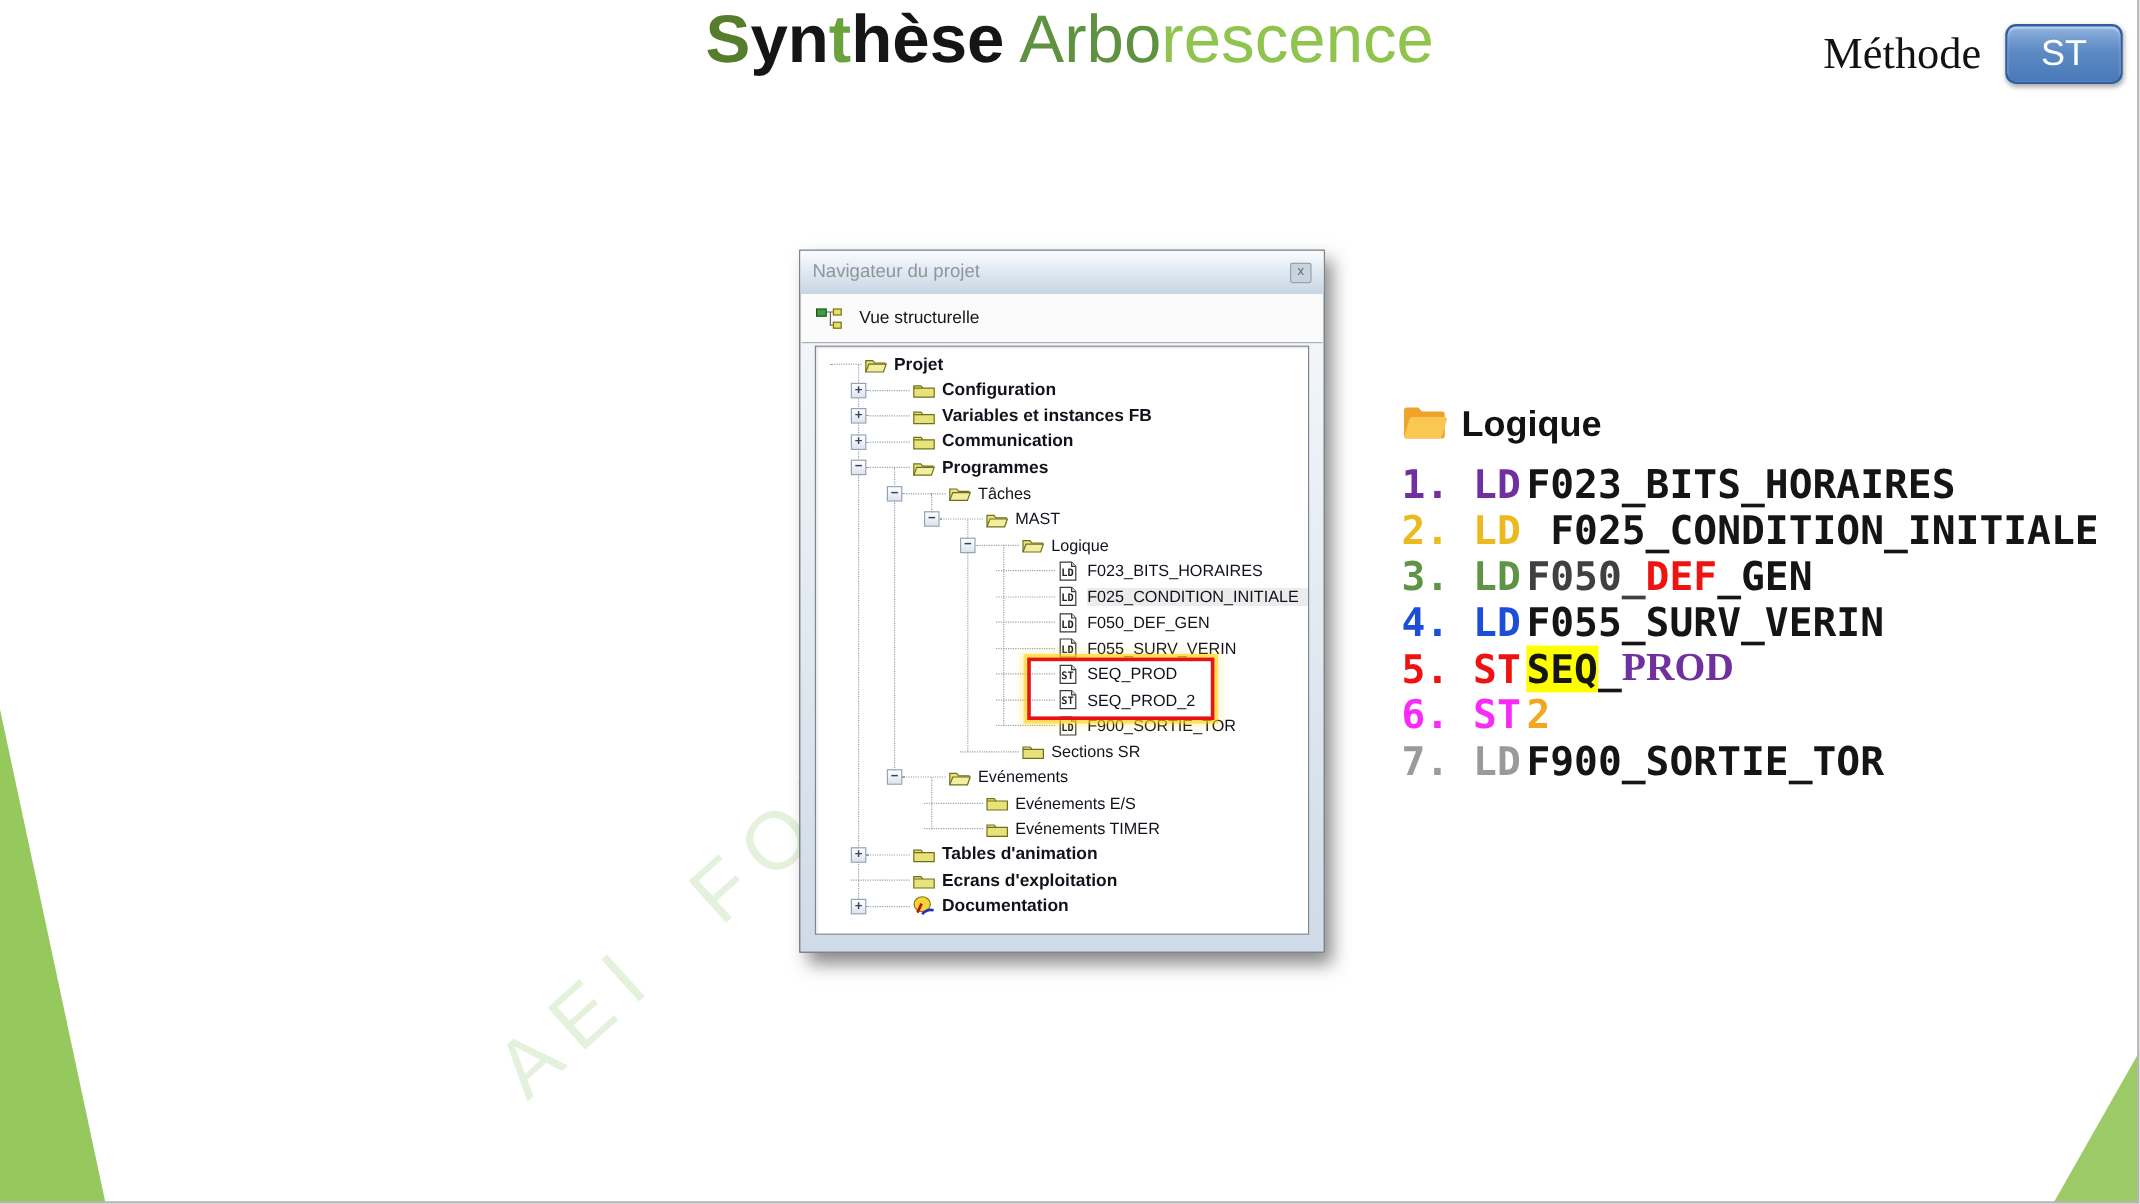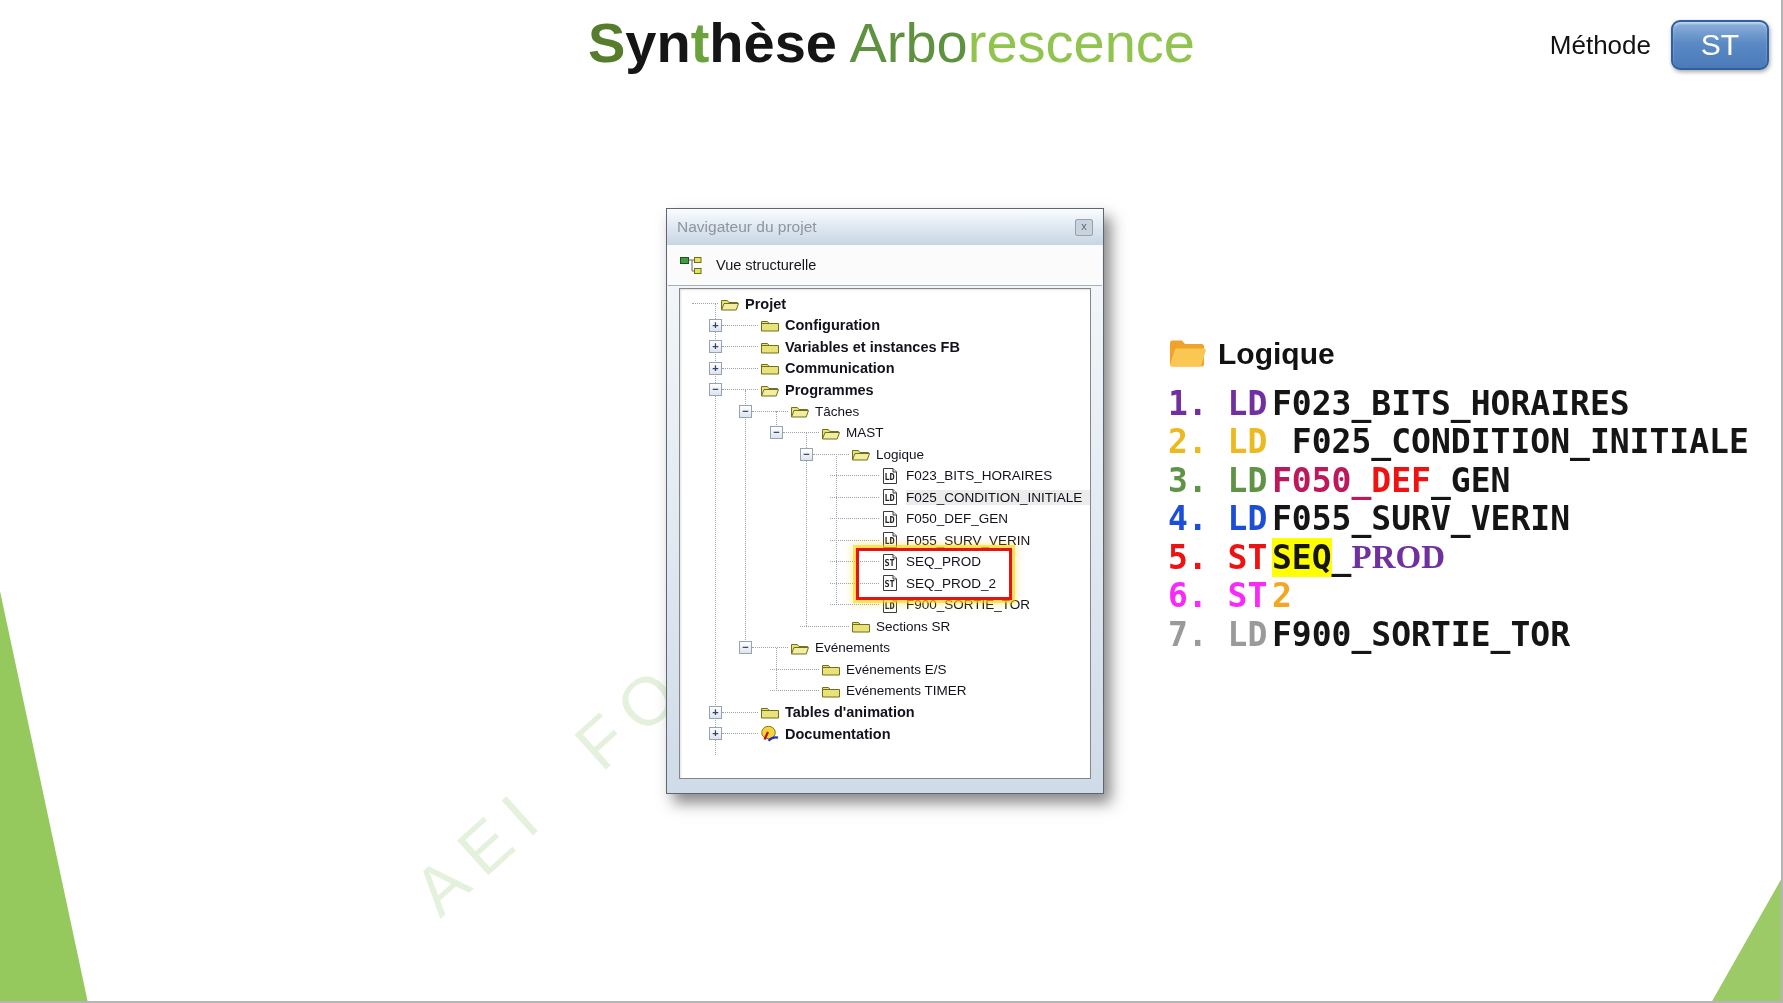--- a/index.html
+++ b/index.html
@@ -1,24 +1,24 @@
 <!DOCTYPE html>
 <html><head>
 <meta charset="utf-8">
 <style>
   html,body{margin:0;padding:0;}
   body{width:1783px;height:1003px;position:relative;overflow:hidden;background:#ffffff;
        font-family:"Liberation Sans",sans-serif;}
   .slide-edge{position:absolute;inset:0;box-shadow:inset -2px -2px 0 #b5b5b5, inset 0 -1px 0 #9a9a9a;pointer-events:none;z-index:9;}
 
   
-  .page-title{position:absolute;top:10px;left:0;width:100%;text-align:center;font-size:56px;z-index:3;letter-spacing:0px;}
+  .page-title{position:absolute;top:0;left:0;width:100%;text-align:center;font-size:56px;z-index:3;letter-spacing:0px;}
   .page-title span{white-space:pre;}
   .method-wrap{position:absolute;top:20px;right:14px;display:flex;align-items:center;gap:20px;z-index:4;}
-  .method-label{font-size:26px;color:#121212;}
+  .method-label{font-size:37px;color:#121212;font-family:Liberation Serif, serif;}
   .st-button{width:94px;height:46px;border-radius:9px;border:2px solid #2f5f9e;
      background:linear-gradient(180deg,#8fb2dd 0%,#5b8ac4 45%,#4a7ab8 100%);
      color:#fff;font-size:30px;display:flex;align-items:center;justify-content:center;
      box-shadow:1px 2px 4px rgba(0,0,0,.35), inset 0 2px 2px rgba(255,255,255,.45);}
 
   
   .watermark{position:absolute;left:398px;top:872px;transform:rotate(-42deg);transform-origin:0 0;
      font-size:68px;color:#e4f1dc;letter-spacing:14px;white-space:pre;z-index:1;}
   .tri-left{position:absolute;left:0;top:591px;width:88px;height:412px;background:#95c95e;
      clip-path:polygon(0 0,0 100%,100% 100%);z-index:1;}
@@ -337,20 +337,31 @@
           <span class="ticon">
             <svg width="20" height="16" viewBox="0 0 20 16">
               <path d="M1.5 14 V4.5 h6 l1.6 2 H18.5 V14 Z" fill="#e9e27a" stroke="#70701a"></path>
               <path d="M1.5 6.5 h7.6" stroke="#70701a" fill="none"></path>
             </svg>
           </span>
           <span class="lbl b">Tables d'animation</span>
         </div>
         <div class="trow">
           <span class="pad" style="width: 29px;"></span>
+          <span class="conn" style="width: 49px;"></span>
+          <span class="ticon">
+            <svg width="20" height="16" viewBox="0 0 20 16">
+              <path d="M1.5 14 V4.5 h6 l1.6 2 H18.5 V14 Z" fill="#e9e27a" stroke="#70701a"></path>
+              <path d="M1.5 6.5 h7.6" stroke="#70701a" fill="none"></path>
+            </svg>
+          </span>
+          <span class="lbl b">Ecrans d'exploitation</span>
+        </div>
+        <div class="trow">
+          <span class="pad" style="width: 29px;"></span>
           <span class="exp">+</span>
           <span class="conn" style="width: 36px;"></span>
           <span class="ticon">
             <svg width="20" height="18" viewBox="0 0 20 18">
               <ellipse cx="8.5" cy="7.5" rx="6.8" ry="6.2" fill="#f2d43c" stroke="#8a7a10"></ellipse>
               <path d="M4.5 14.5 L8 7" stroke="#c01010" stroke-width="2.2" fill="none"></path>
               <path d="M8.5 15.8 q4-4.6 9.5-3.2" stroke="#2030c0" stroke-width="2.2" fill="none"></path>
             </svg>
           </span>
           <span class="lbl b">Documentation</span>
@@ -374,21 +385,21 @@
       <div class="lrow">
         <span class="num" style="color: rgb(112, 48, 160);">1. LD</span>
         <span style="color: rgb(21, 21, 21);">F023_BITS_HORAIRES</span>
       </div>
       <div class="lrow">
         <span class="num" style="color: rgb(236, 186, 31);">2. LD</span>
         <span style="color: rgb(21, 21, 21);"> F025_CONDITION_INITIALE</span>
       </div>
       <div class="lrow">
         <span class="num" style="color: rgb(95, 148, 71);">3. LD</span>
-        <span style="color: #be185d;">F050_</span>
+        <span style="color: #404040;">F050_</span>
         <span style="color: rgb(240, 17, 17);">DEF</span>
         <span style="color: rgb(21, 21, 21);">_GEN</span>
       </div>
       <div class="lrow">
         <span class="num" style="color: #1d4ed8;">4. LD</span>
         <span style="color: rgb(21, 21, 21);">F055_SURV_VERIN</span>
       </div>
       <div class="lrow">
         <span class="num" style="color: rgb(239, 18, 18);">5. ST</span>
         <span style="color: rgb(21, 21, 21); background: rgb(255, 255, 0);">SEQ</span>

